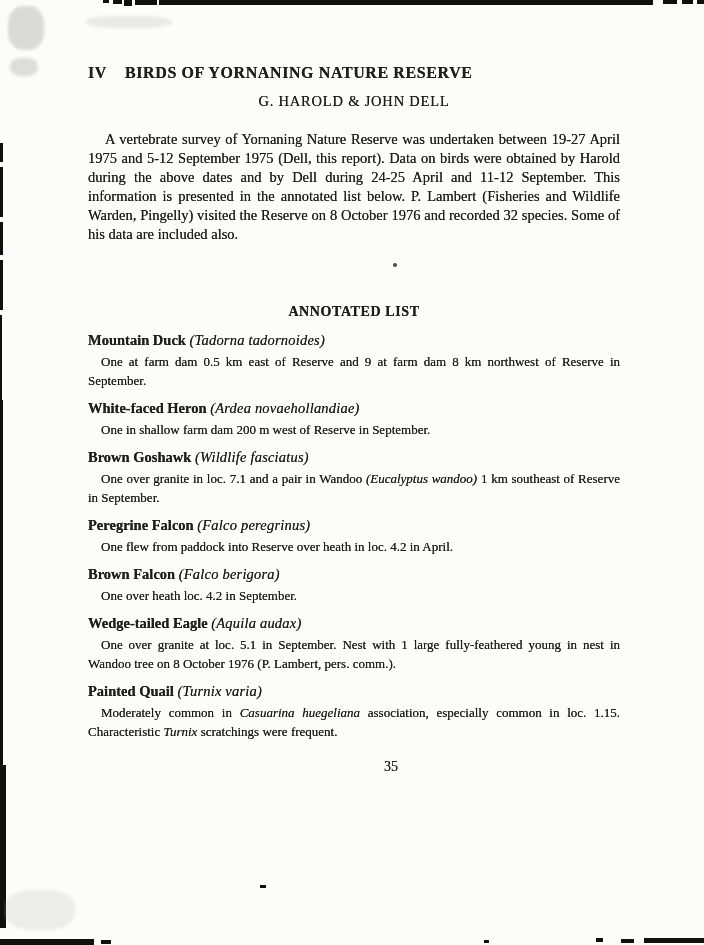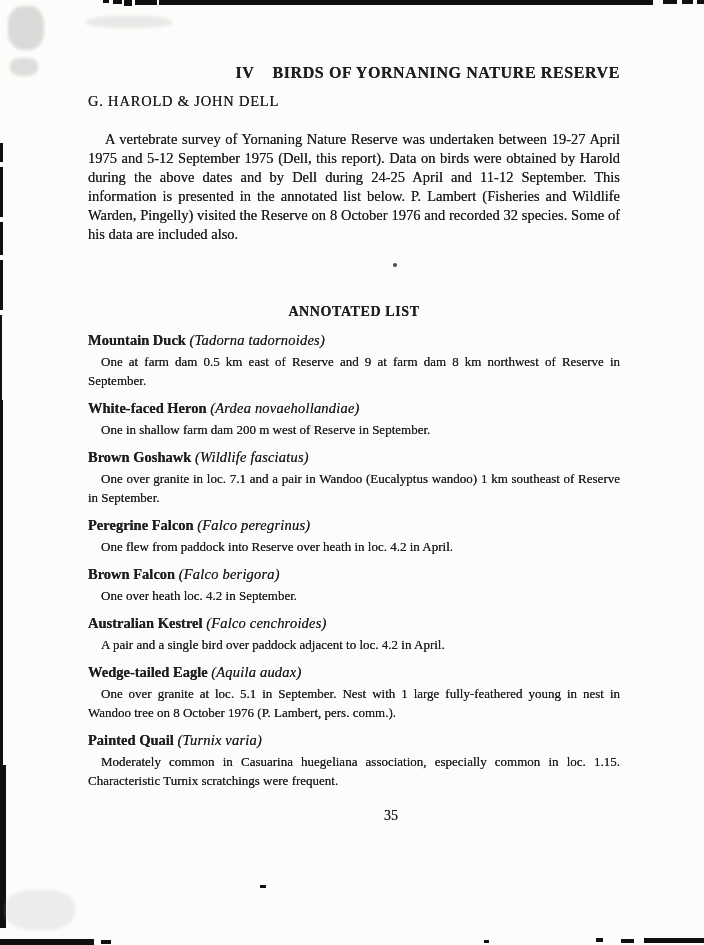--- a/index.html
+++ b/index.html
@@ -23,28 +23,29 @@
     top: 0;
     width: 532px;
     padding-top: 63px;
     text-shadow: 0 0 0.45px rgba(20,20,20,0.85);
   }
   .title {
     margin: 0;
     font-size: 16px;
     font-weight: bold;
     line-height: 20px;
-    text-align: right;
+    text-align: left;
     letter-spacing: 0.6px;
   }
   .title-gap { display: inline-block; width: 18px; }
   .authors {
     margin: 9px 0 0 0;
     font-size: 14.5px;
     line-height: 18px;
+    text-align: center;
     letter-spacing: 0.8px;
   }
   .intro {
     margin: 20px 0 0 0;
     font-size: 14.5px;
     line-height: 19px;
     text-align: justify;
     text-indent: 17px;
   }
   .section-heading {
@@ -67,21 +68,21 @@
     font-style: italic;
     letter-spacing: 0.2px;
   }
   .desc {
     margin: 0;
     font-size: 13px;
     line-height: 19px;
     text-align: justify;
     text-indent: 13px;
   }
-  .desc .it { }
+  .desc .it { font-style: italic; }
   .page-number {
     margin: 17px 0 0 0;
     font-size: 14px;
     line-height: 18px;
     text-align: center;
     position: relative;
     left: 37px;
   }
   
   .art {
@@ -167,24 +168,20 @@
       <div class="entry">
         <h3 class="species"><span class="cn">Peregrine Falcon</span> <span class="sn">(Falco peregrinus)</span></h3>
         <p class="desc"><span>One flew from paddock into Reserve over heath in loc. 4.2 in April.</span></p>
       </div>
 
       <div class="entry">
         <h3 class="species"><span class="cn">Brown Falcon</span> <span class="sn">(Falco berigora)</span></h3>
         <p class="desc"><span>One over heath loc. 4.2 in September.</span></p>
       </div>
 
-      <div class="entry">
-        <h3 class="species"><span class="cn">Australian Kestrel</span> <span class="sn">(Falco cenchroides)</span></h3>
-        <p class="desc"><span>A pair and a single bird over paddock adjacent to loc. 4.2 in April.</span></p>
-      </div>
 
       <div class="entry">
         <h3 class="species"><span class="cn">Wedge-tailed Eagle</span> <span class="sn">(Aquila audax)</span></h3>
         <p class="desc"><span>One over granite at loc. 5.1 in September. Nest with 1 large fully-feathered young in nest in Wandoo tree on 8 October 1976 (P. Lambert, pers. comm.).</span></p>
       </div>
 
       <div class="entry">
         <h3 class="species"><span class="cn">Painted Quail</span> <span class="sn">(Turnix varia)</span></h3>
         <p class="desc"><span>Moderately common in </span><span class="it">Casuarina huegeliana</span><span> association, especially common in loc. 1.15. Characteristic </span><span class="it">Turnix</span><span> scratchings were frequent.</span></p>
       </div>

